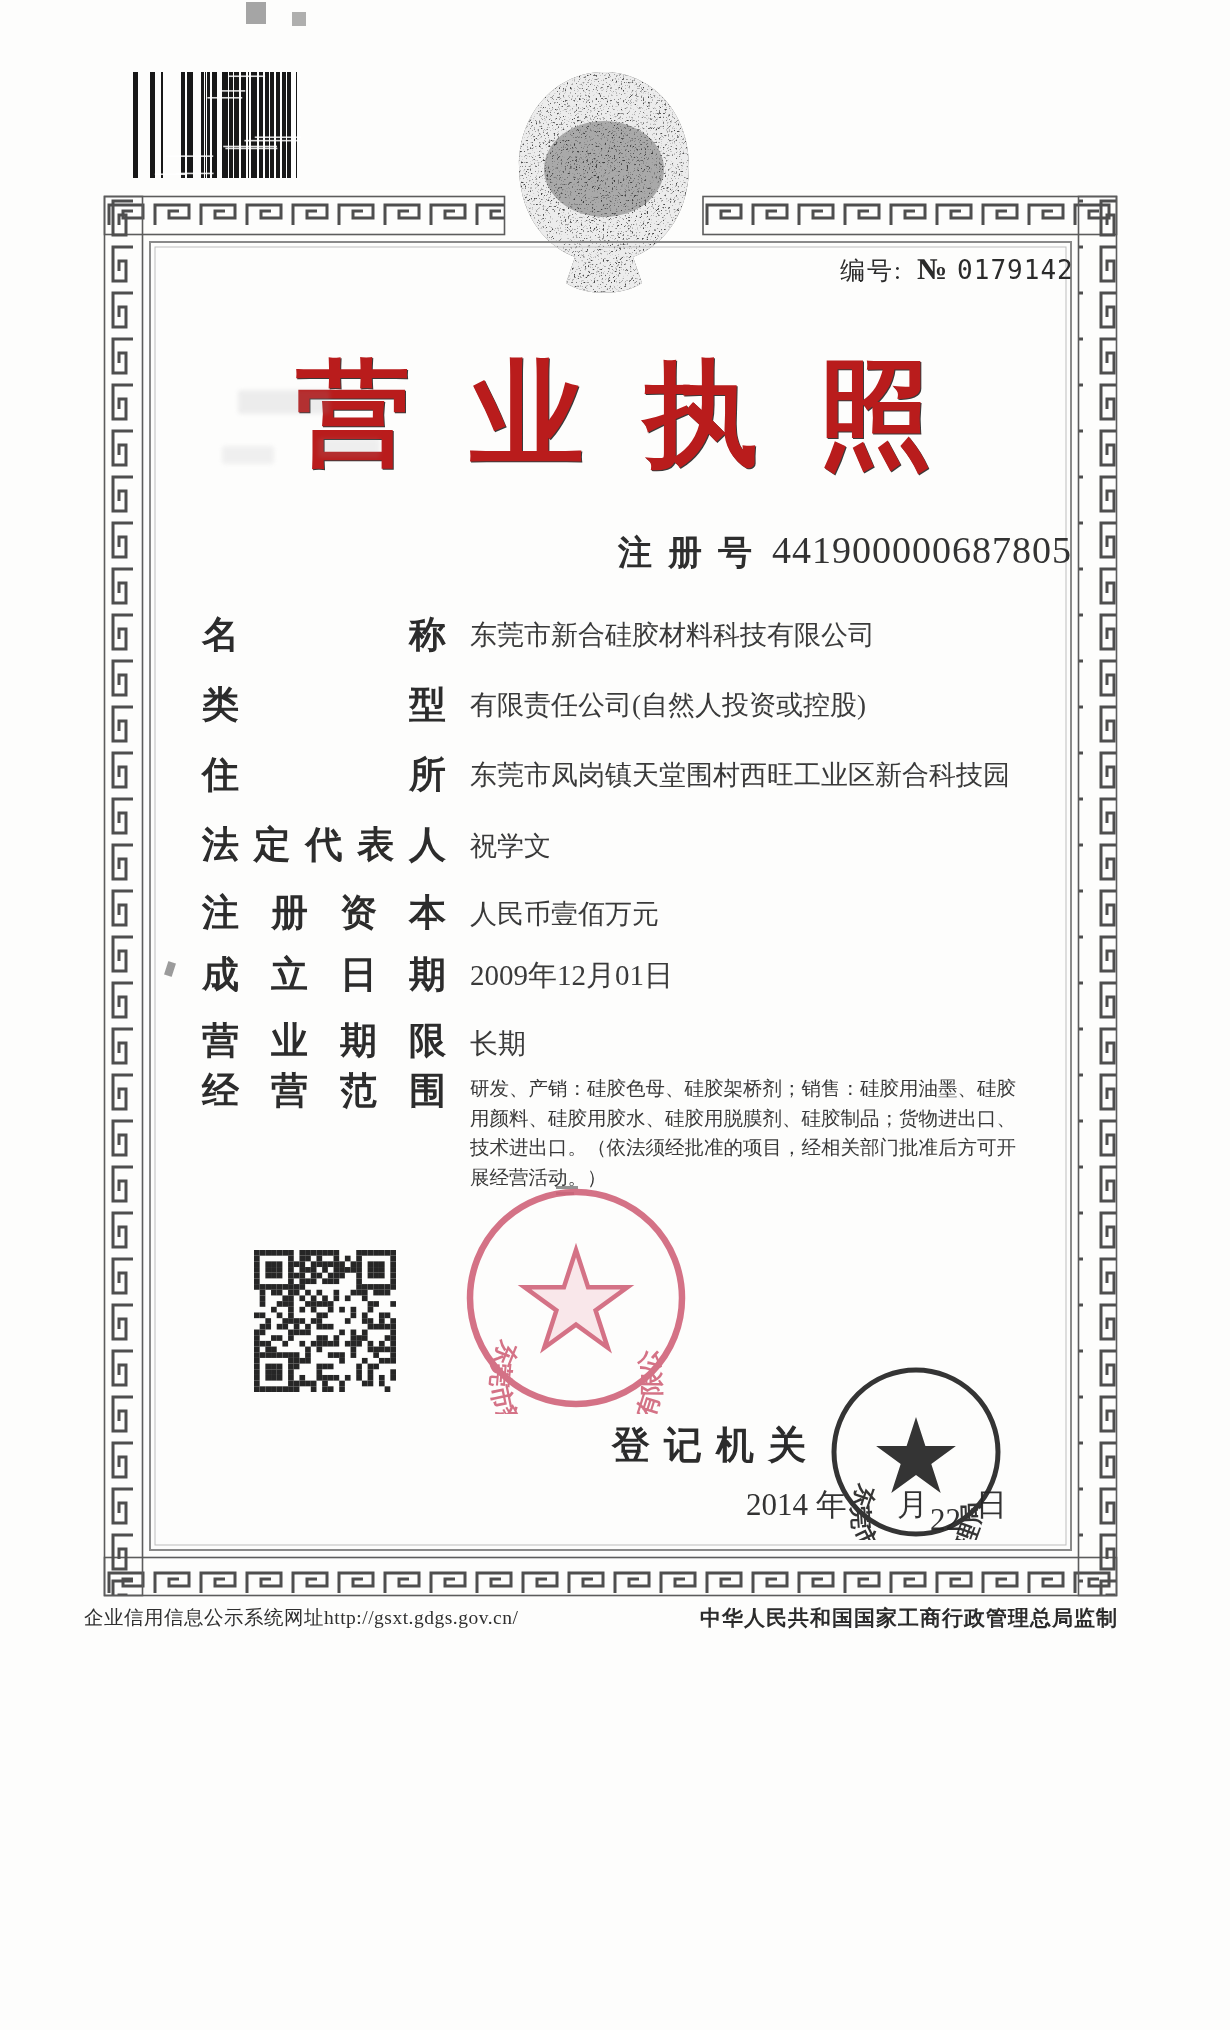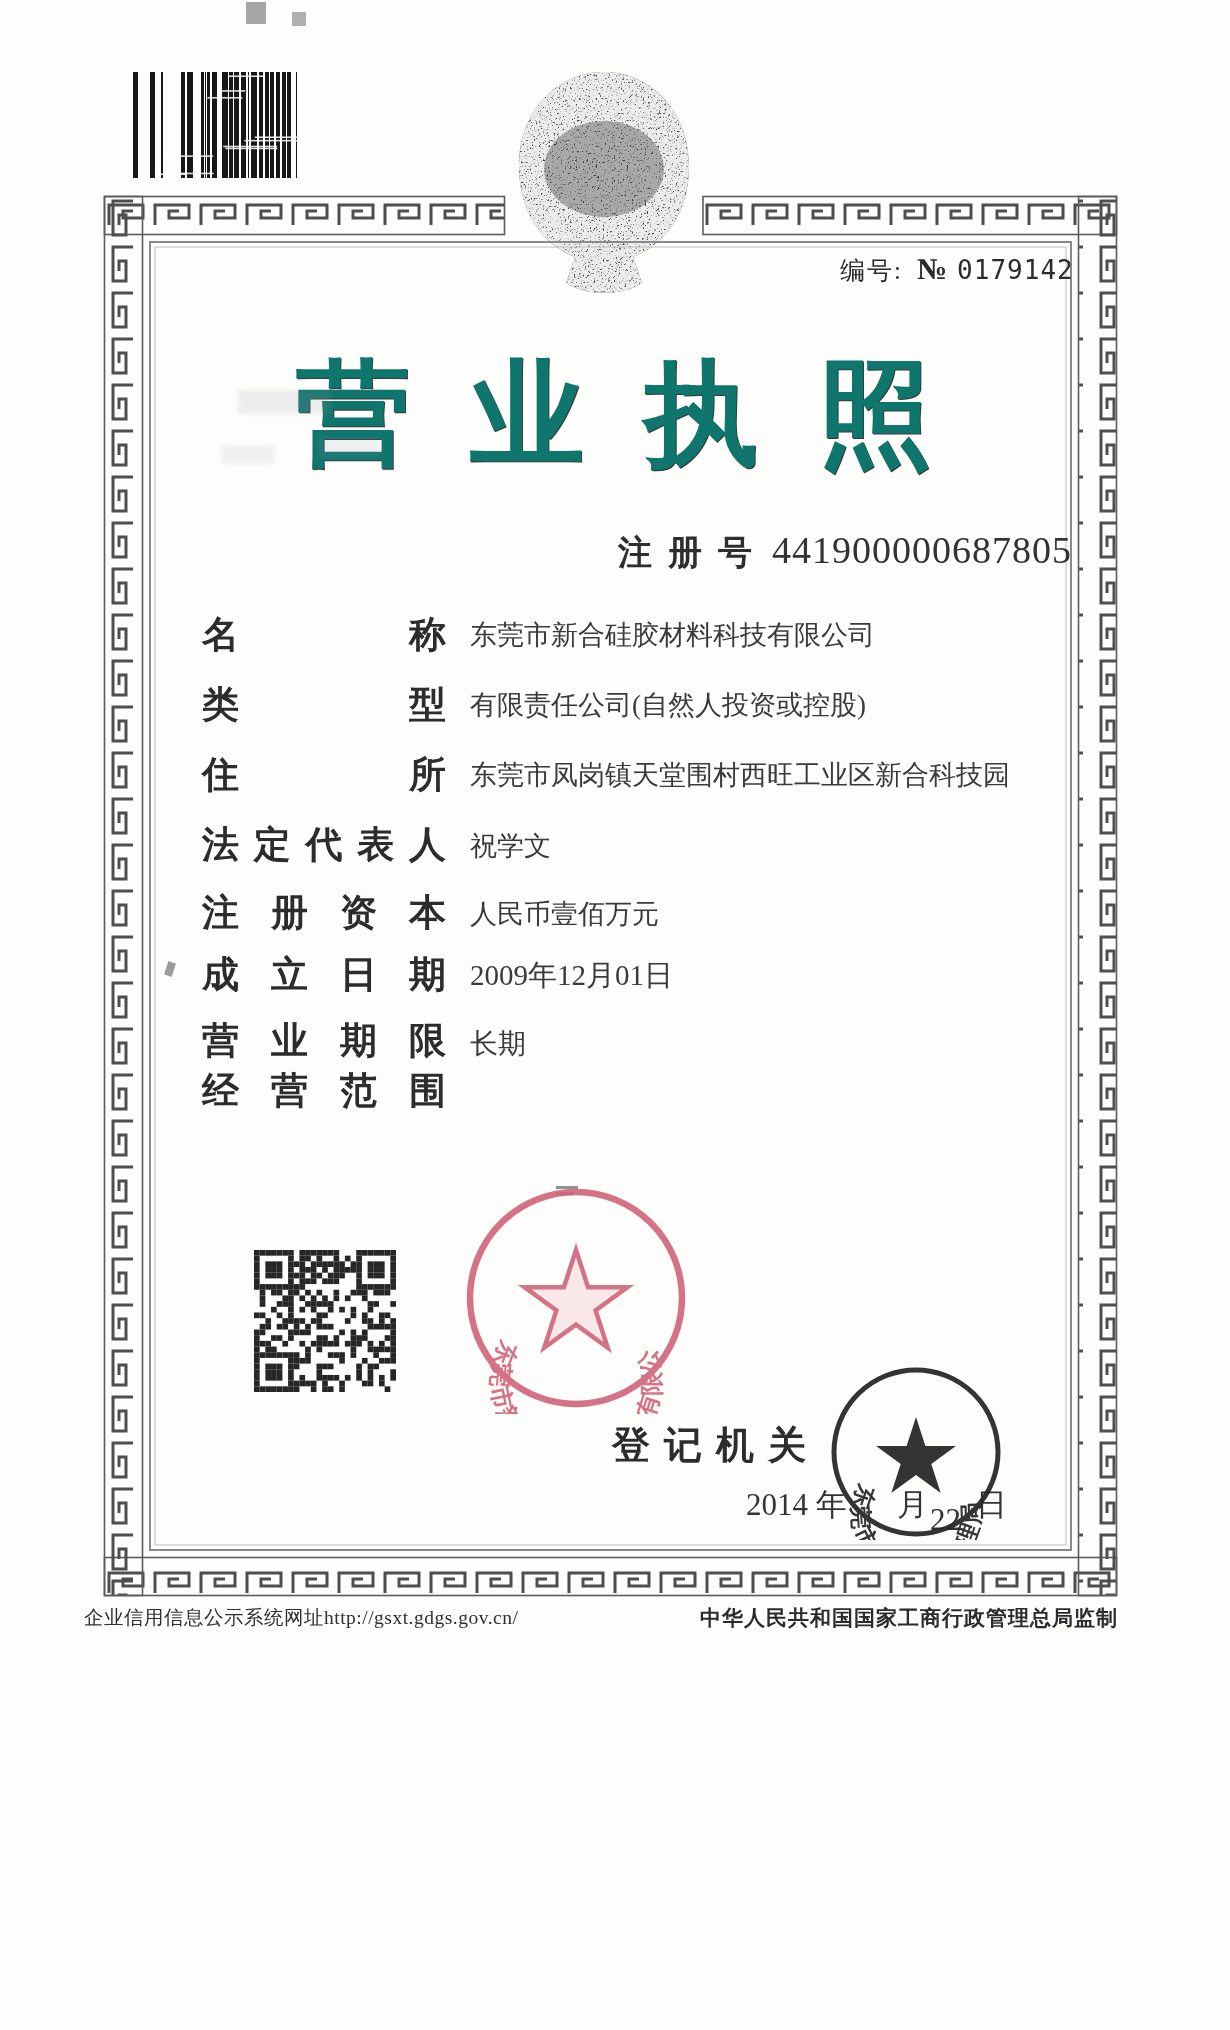--- a/index.html
+++ b/index.html
@@ -11,21 +11,21 @@
   
   .barcode{left:128px;top:70px;width:176px;height:112px;}
 
   
   .serial{left:840px;top:252px;width:260px;font-size:25px;color:#2b2b2b;letter-spacing:2px;white-space:nowrap;}
   .serial .numero{font-family:"Liberation Serif",serif;font-weight:bold;font-size:30px;padding:0 8px 0 14px;}
   .serial .digits{font-family:"DejaVu Sans Mono",monospace;font-size:26px;letter-spacing:1px;}
 
   
   .license-title{left:296px;top:338px;font-family:"Liberation Sans",sans-serif;
-    font-weight:900;font-size:114px;letter-spacing:60px;color:#0f766e;white-space:nowrap;
+    font-weight:900;font-size:114px;letter-spacing:60px;color:#b91c1c;white-space:nowrap;
     text-shadow:1px 1px 0 #3a3a3a;}
 
   
   .regno-label{left:618px;top:530px;font-size:34px;font-weight:bold;color:#2e2e2e;letter-spacing:16px;white-space:nowrap;}
   .regno-value{left:772px;top:528px;font-size:38px;color:#333;letter-spacing:1px;white-space:nowrap;}
 
   
   .field-label{left:202px;width:244px;display:flex;justify-content:space-between;
     font-size:37px;font-weight:bold;color:#2c2c2c;white-space:nowrap;}
   .field-value{left:470px;font-size:27px;color:#3a3a3a;white-space:nowrap;}
@@ -181,20 +181,21 @@
       <span>限</span>
     </div>
   <div class="abs field-value" style="top:1025px;font-size:28px;">长期</div>
 
   <div class="abs field-label char-justify" style="top:1066px;">
       <span>经</span>
       <span>营</span>
       <span>范</span>
       <span>围</span>
     </div>
+  <div class="abs scope-value" style="top:1074px;">研发、产销：硅胶色母、硅胶架桥剂；销售：硅胶用油墨、硅胶用颜料、硅胶用胶水、硅胶用脱膜剂、硅胶制品；货物进出口、技术进出口。（依法须经批准的项目，经相关部门批准后方可开展经营活动。）</div>
   <div class="abs artifact-dark" style="left:556px;top:1186px;width:22px;height:3px;opacity:.55;"></div>
   <div class="abs artifact-dark" style="left:556px;top:1192px;width:18px;height:3px;opacity:.45;"></div>
 
   <svg class="abs" id="qr-svg" style="left:254px;top:1250px;width:142px;height:142px;" viewBox="0 0 142 142">
       <rect x="0" y="0" width="5.68" height="5.68" fill="#262626"></rect>
       <rect x="5.68" y="0" width="5.68" height="5.68" fill="#262626"></rect>
       <rect x="11.36" y="0" width="5.68" height="5.68" fill="#262626"></rect>
       <rect x="17.04" y="0" width="5.68" height="5.68" fill="#262626"></rect>
       <rect x="22.72" y="0" width="5.68" height="5.68" fill="#262626"></rect>
       <rect x="28.4" y="0" width="5.68" height="5.68" fill="#262626"></rect>

